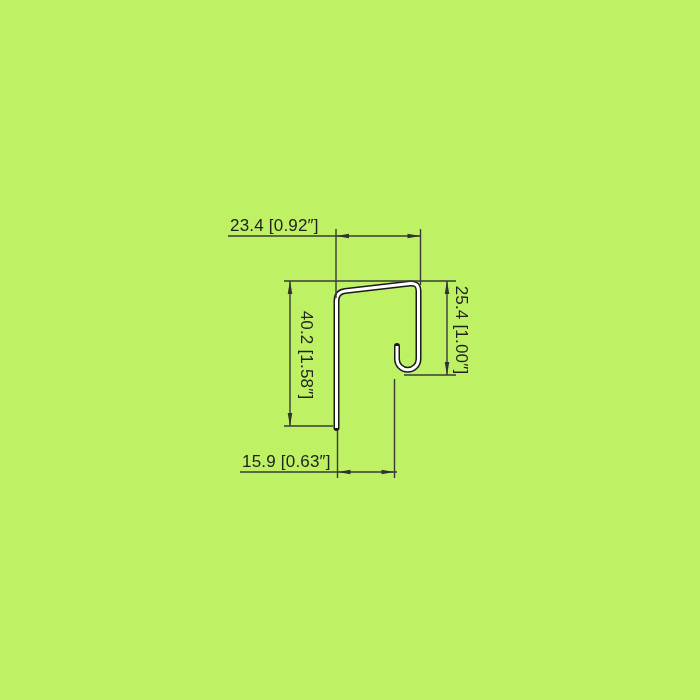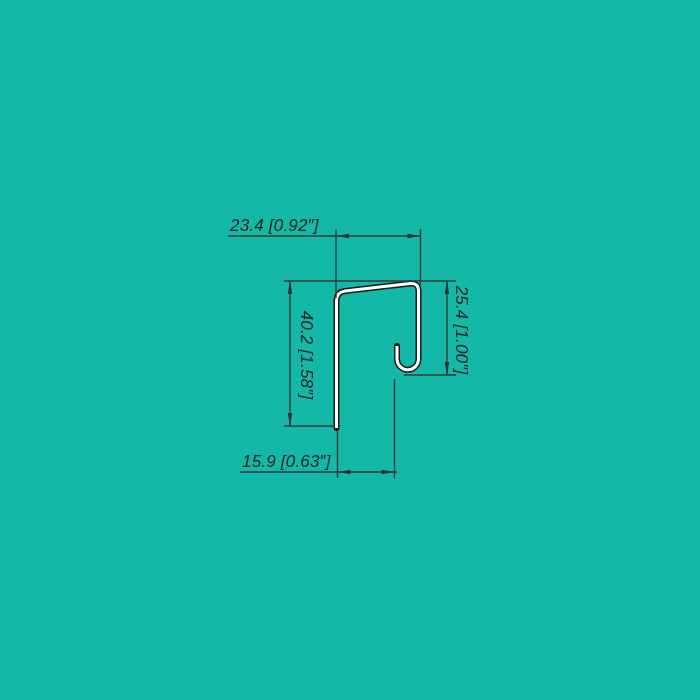--- a/index.html
+++ b/index.html
@@ -4,24 +4,23 @@
 <style>
   html, body {
     margin: 0;
     padding: 0;
     background: #ffffff;
   }
   .canvas {
     position: relative;
     width: 700px;
     height: 700px;
-    background: #14b8a6;
+    background: #bef264;
     overflow: hidden;
     font-family: "Liberation Sans", sans-serif;
-    font-style: italic;
   }
   svg text {
     font-family: "Liberation Sans", sans-serif;
     font-size: 17px;
     fill: #222222;
     letter-spacing: 0.2px;
   }
   .thin-line {
     stroke: #3a3a3a;
     stroke-width: 1.4;

